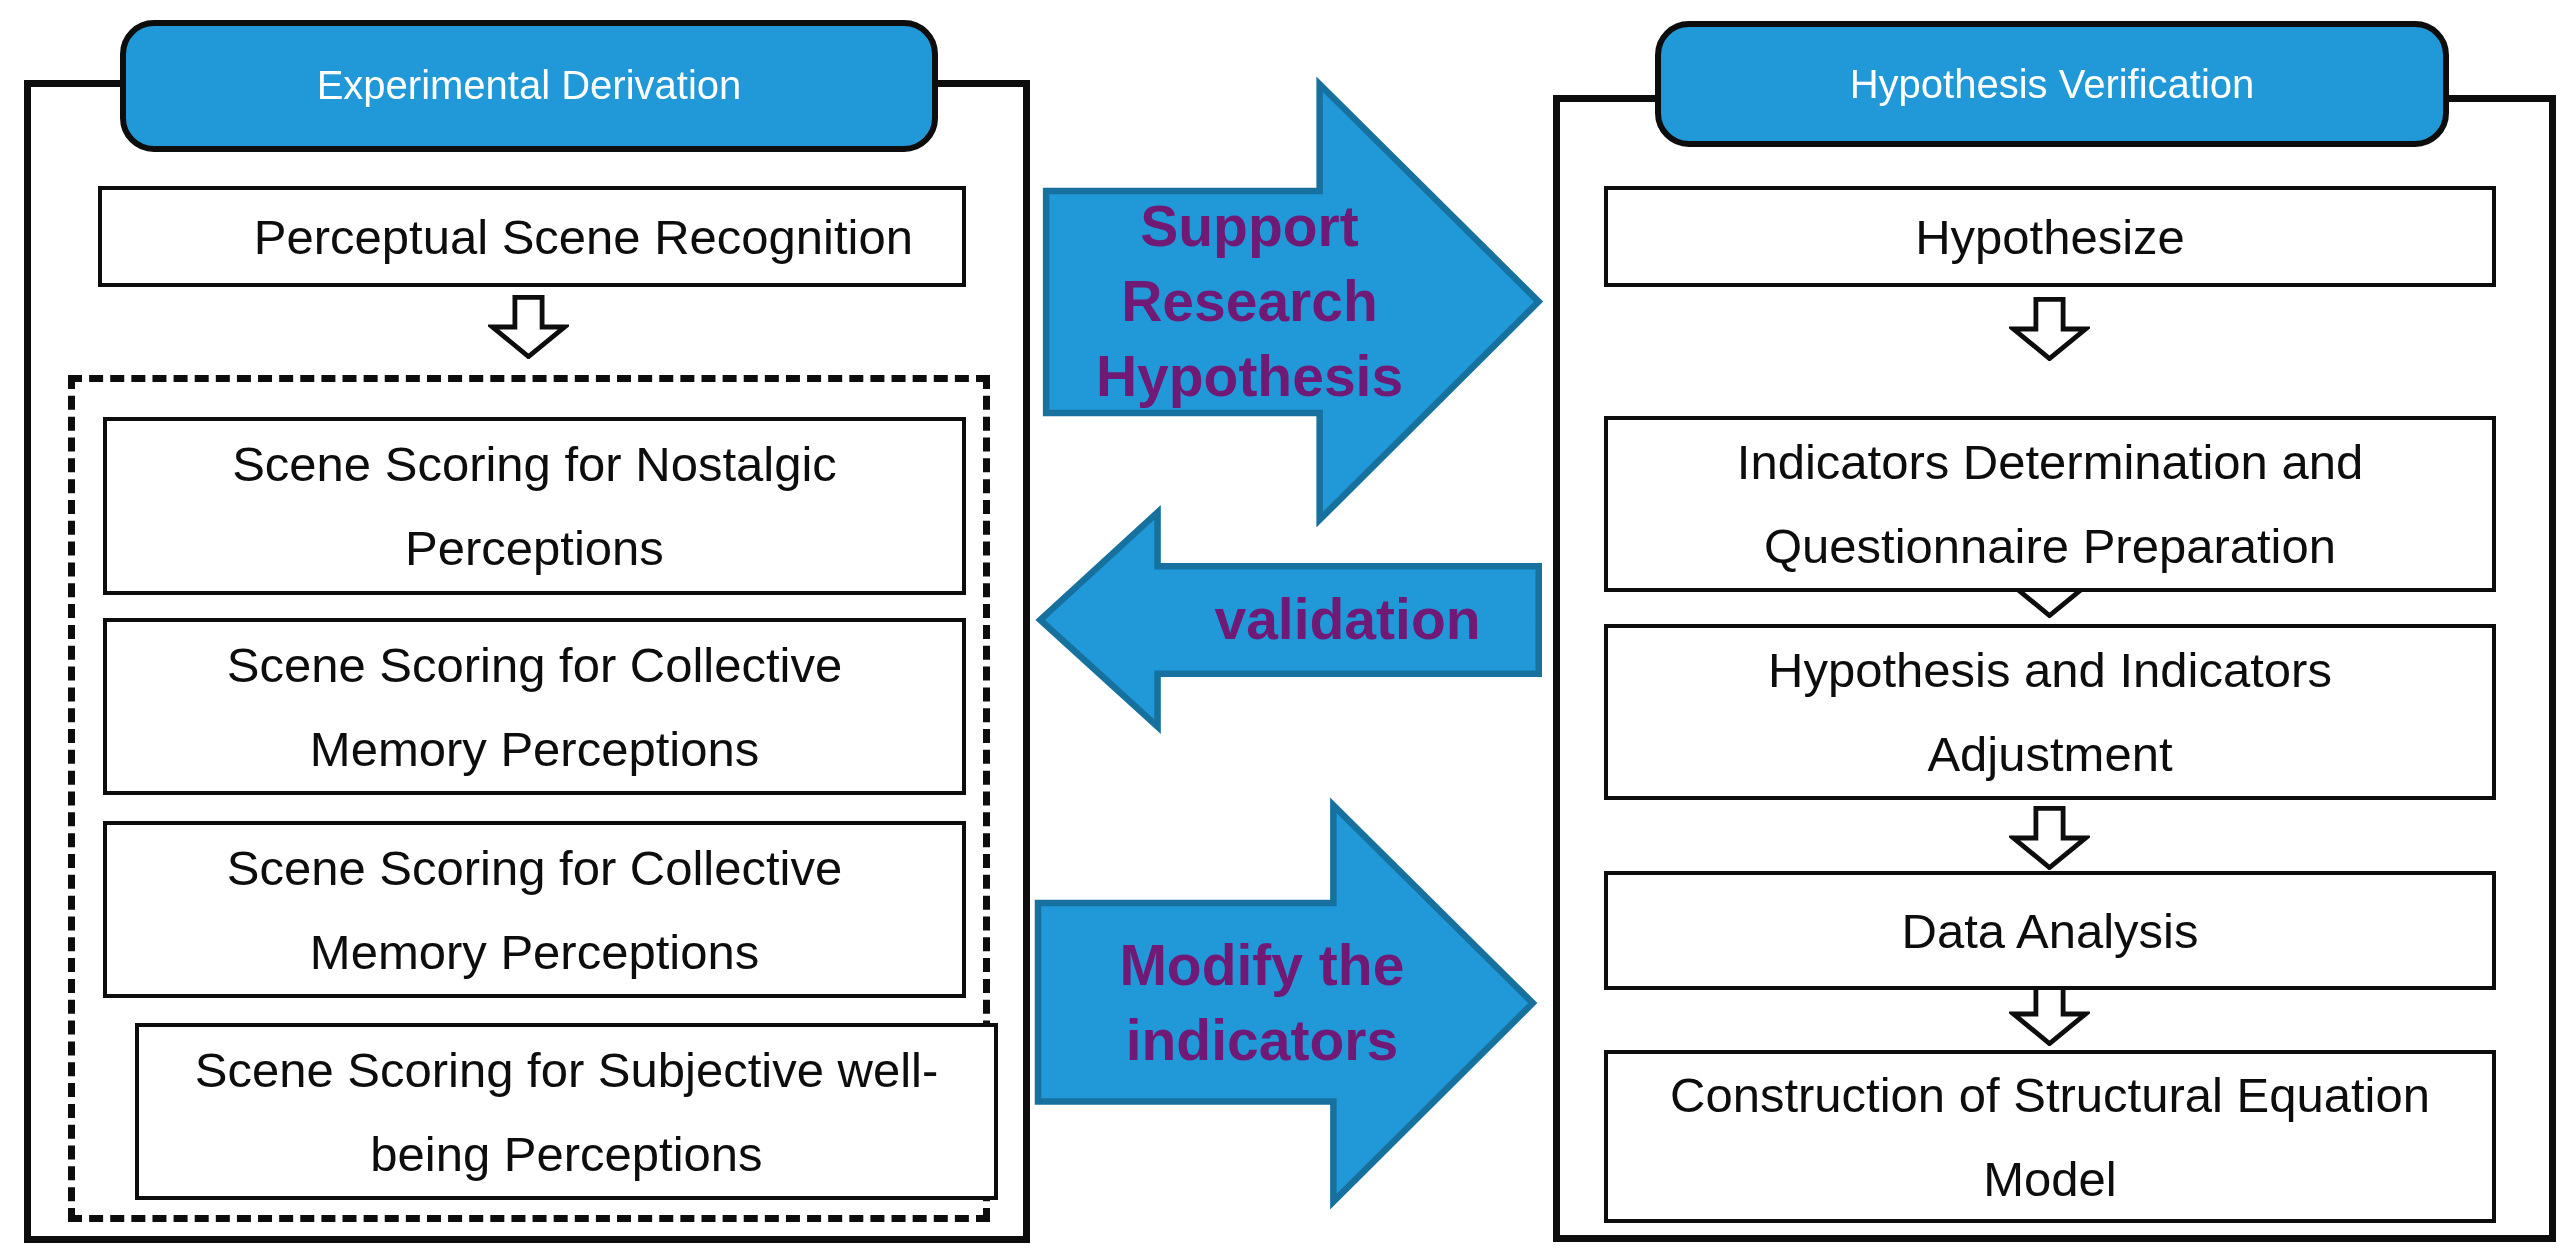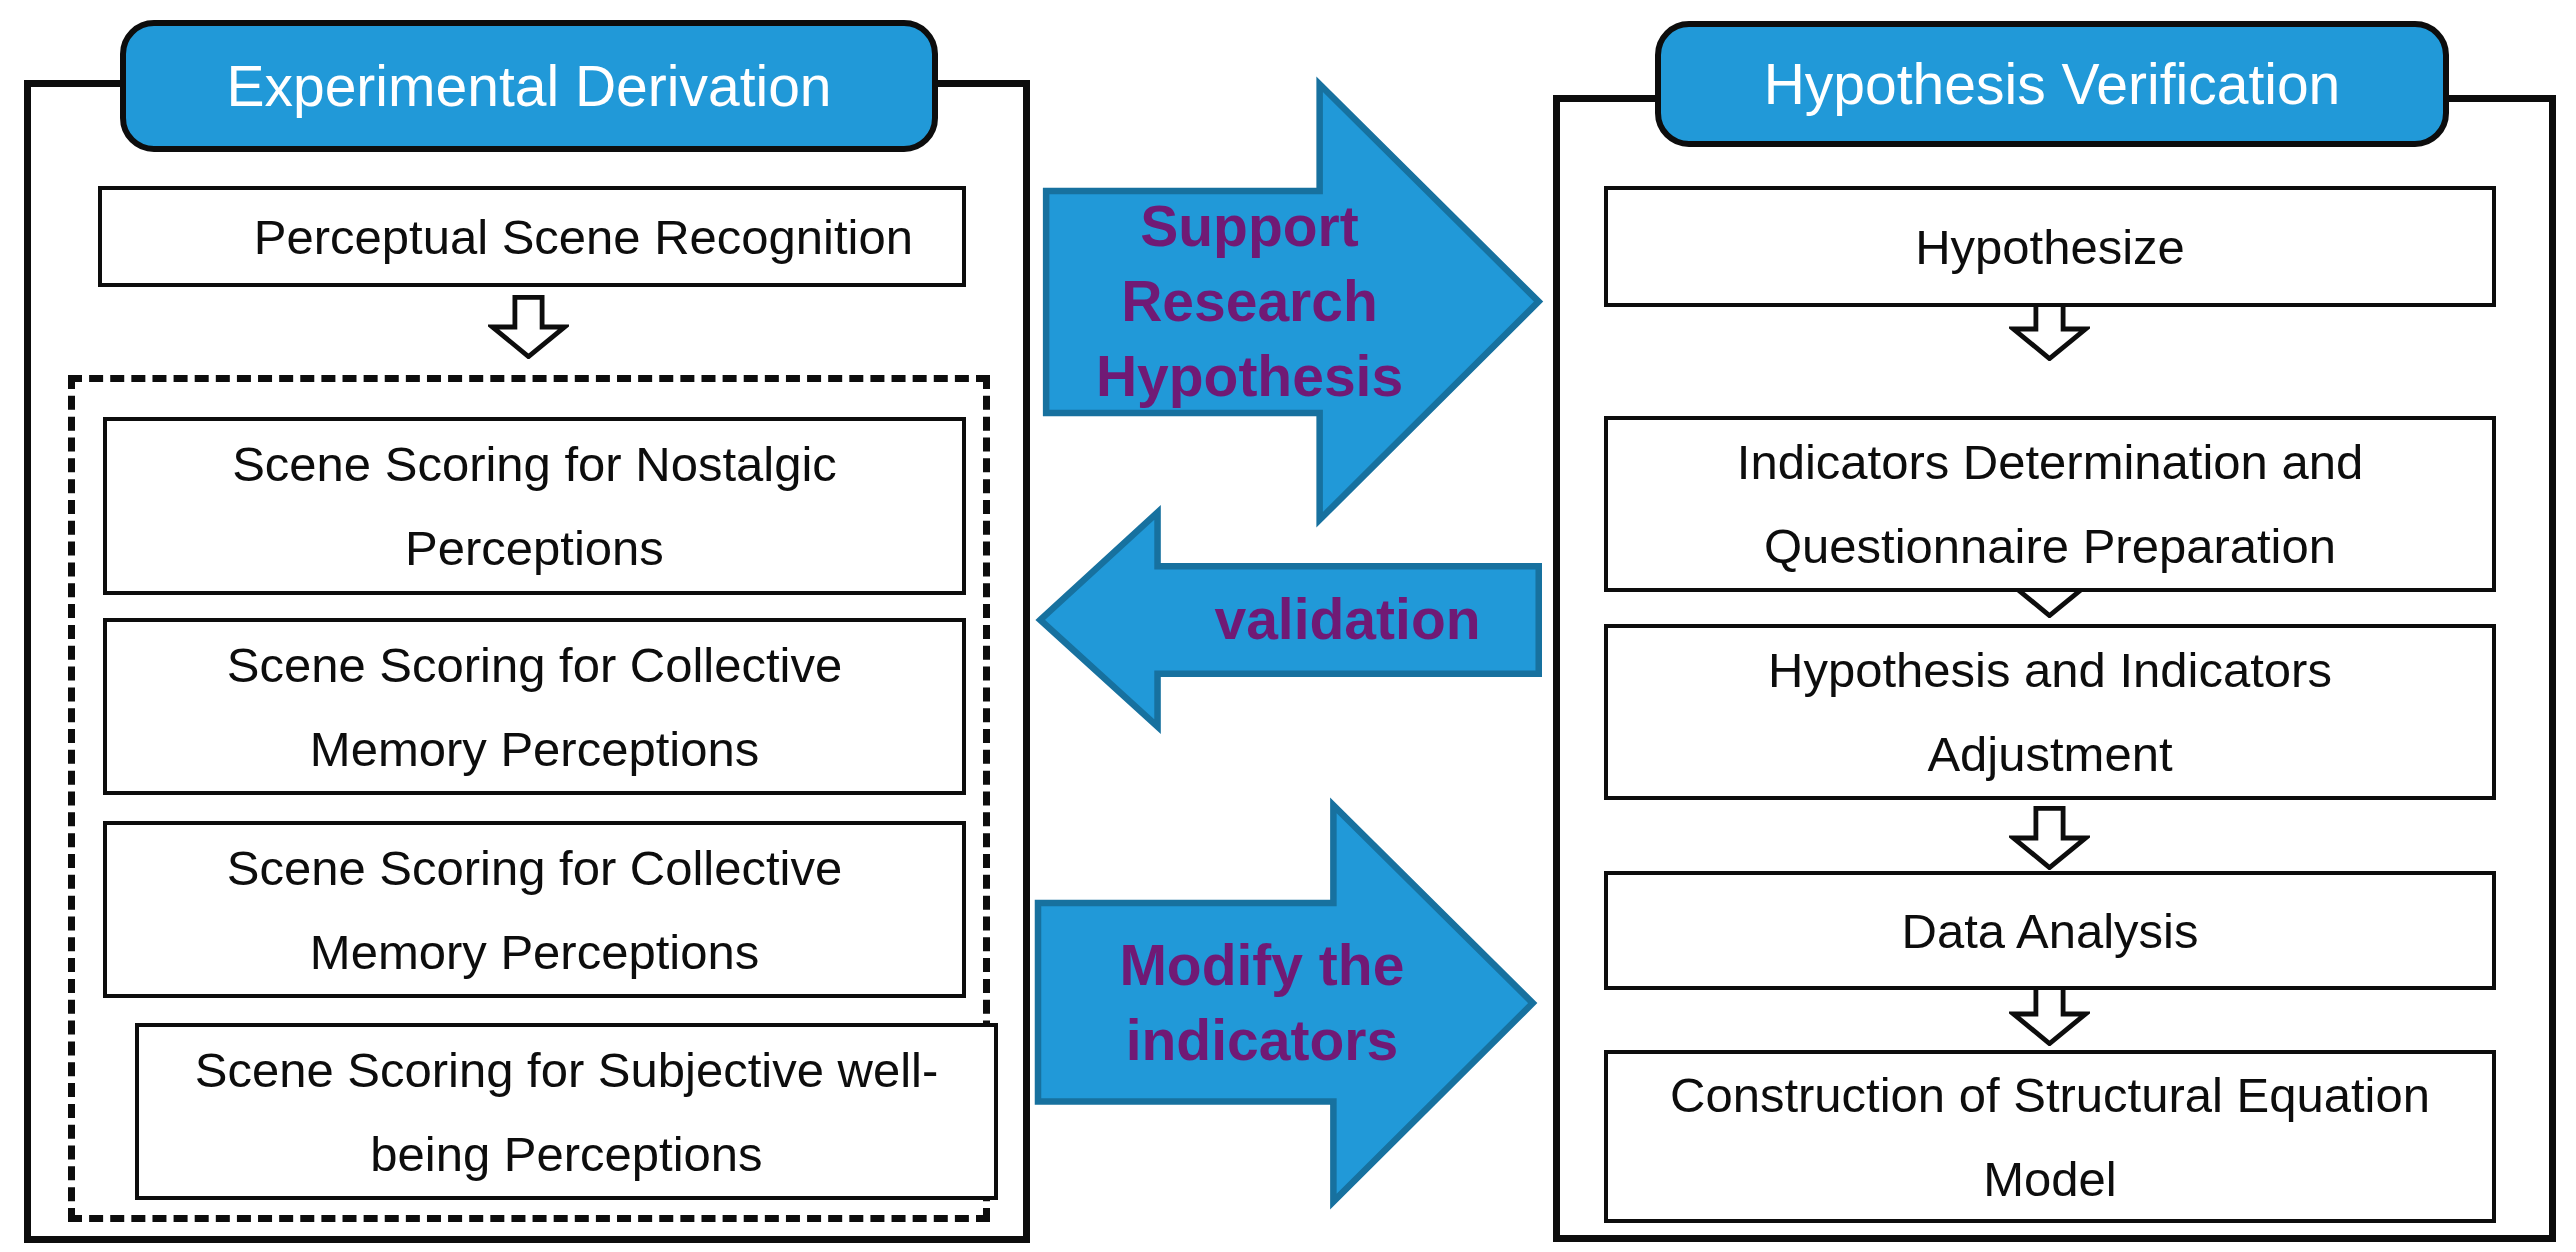--- a/index.html
+++ b/index.html
@@ -22,21 +22,21 @@
     background:transparent;
     box-sizing:border-box;
   }
   .hdr{
     position:absolute;
     box-sizing:border-box;
     background:var(--accent-blue);
     border:6.5px solid var(--ink);
     border-radius:34px;
     color:#ffffff;
-    font-size:57px;
+    font-size:40px;
     display:flex;align-items:center;justify-content:center;
     text-align:center;
     z-index:5;
   }
   .box{
     position:absolute;
     box-sizing:border-box;
     background:#ffffff;
     border:4.9px solid var(--ink);
     display:flex;align-items:center;justify-content:center;
@@ -125,21 +125,21 @@
     </svg>
     <div class="arrowlabel" style="left:24.4px;top:101px;width:399px;height:199px;">Modify the indicators</div>
   </div>
 
   <div class="panel" style="left:1553px;top:95px;width:1003px;height:1147px;"></div>
 
   <div class="hdr" style="left:1655px;top:21px;width:794px;height:126px;">
     <span>Hypothesis Verification</span>
   </div>
 
-  <div class="box" style="left:1604px;top:186px;width:892px;height:121px;">
+  <div class="box" style="left:1604px;top:186px;width:892px;height:101px;">
     <span>Hypothesize</span>
   </div>
 
   <div class="smallarrow" style="left:2009px;top:297px;">
     <svg width="81" height="64" viewBox="0 0 100 80">
       <polygon points="33,3 67,3 67,40 95,40 50,77 5,40 33,40" fill="#ffffff" stroke="var(--ink,#0d0d0d)" stroke-width="6" stroke-linejoin="miter"></polygon>
     </svg>
   </div>
 
   <div class="box" style="left:1604px;top:368px;width:892px;height:176px;margin-top:48px;">

